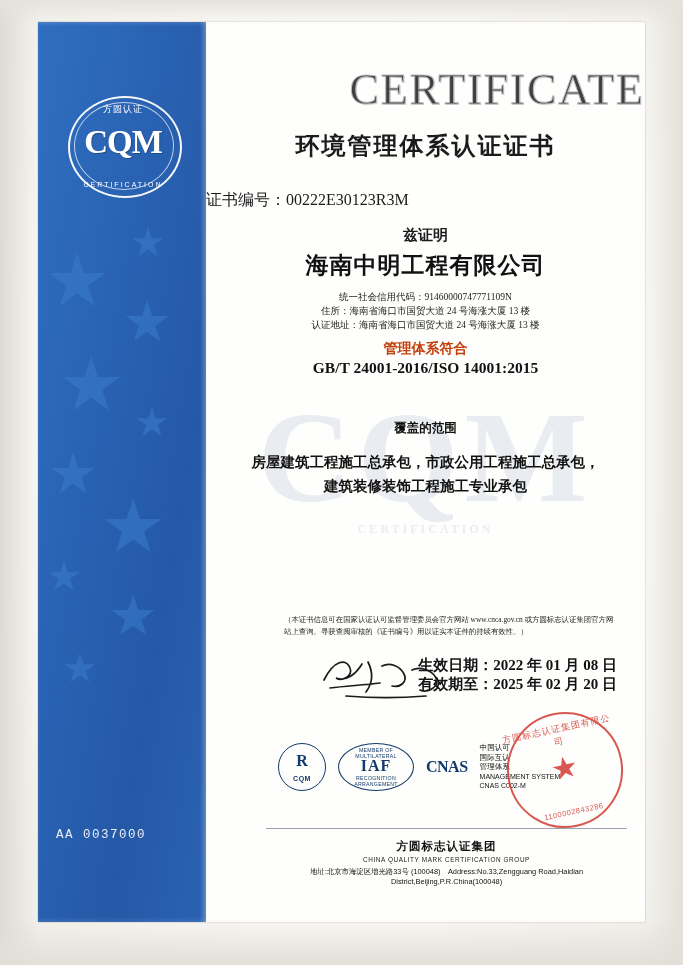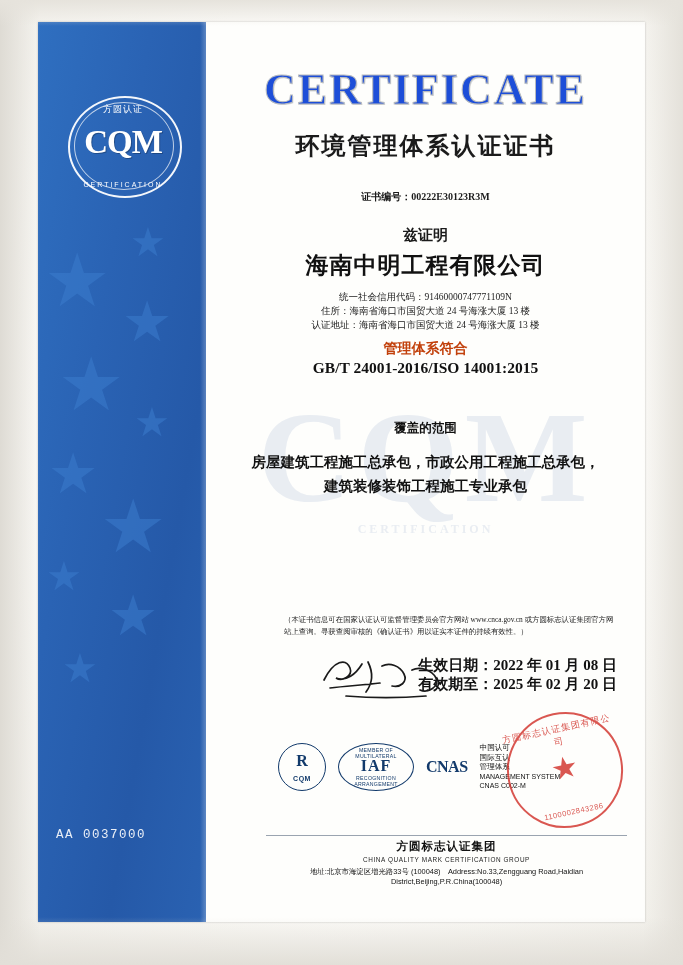--- a/index.html
+++ b/index.html
@@ -90,47 +90,46 @@
     letter-spacing: 3px;
     text-align: center;
     margin-top: -10px;
     color: #e9edf2;
   }
   
   .big-title {
     position: absolute;
     top: 42px;
     left: 0; right: 0;
-    text-align: center;
-    font-family: "Liberation Serif", serif;
-    font-weight: bold;
+    text-align: right;
+    font-family: "Liberation Serif", serif;
+    font-weight: normal;
     font-size: 44px;
     letter-spacing: 2px;
-    color: #1d4ed8;
+    color: #404040;
     -webkit-text-stroke: 1px #b9bcbf;
     text-shadow: 1px 1px 0 #d9dadb;
   }
   .cn-title {
     position: absolute;
     top: 108px;
     left: 0; right: 0;
     text-align: center;
     font-family: "Liberation Serif", serif;
     font-weight: bold;
     font-size: 24px;
     letter-spacing: 2px;
     color: #1b1b1b;
   }
   .cert-no {
     position: absolute;
     top: 168px;
     left: 0; right: 0;
-    text-align: center;
-    font-size: 10px;
-    font-weight: bold;
+    font-size: 16px;
+    font-weight: normal;
     color: #1b1b1b;
     font-family: "Liberation Serif", serif;
   }
   .hereby {
     position: absolute;
     top: 204px;
     left: 0; right: 0;
     text-align: center;
     font-size: 15px;
     font-weight: bold;
@@ -374,21 +373,21 @@
     font-family: "Liberation Mono", monospace;
   }
   
   .footer {
     position: absolute;
     left: 60px;
     right: 18px;
     bottom: 36px;
     text-align: center;
     border-top: 1px solid #9aa4b0;
-    padding-top: 3px;
+    padding-top: 10px;
   }
   .footer .f-cn {
     font-size: 11.5px;
     font-weight: bold;
     color: #111;
     font-family: "Liberation Serif", serif;
     letter-spacing: 1px;
   }
   .footer .f-en {
     font-size: 6.4px;
@@ -517,21 +516,21 @@
 
       <div class="std-label">管理体系符合</div>
       <div class="std-value">GB/T 24001-2016/ISO 14001:2015</div>
 
       <div class="scope-label">覆盖的范围</div>
       <div class="scope-body">
         <div>房屋建筑工程施工总承包，市政公用工程施工总承包，</div>
         <div>建筑装修装饰工程施工专业承包</div>
       </div>
 
-      <div class="disclaimer">（本证书信息可在国家认证认可监督管理委员会官方网站 www.cnca.gov.cn 或方圆标志认证集团官方网站上查询。寻获查阅审核的《确认证书》用以证实本证件的持续有效性。）</div>
+      <div class="disclaimer">（本证书信息可在国家认证认可监督管理委员会官方网站 www.cnca.gov.cn 或方圆标志认证集团官方网站上查询。寻获查阅审核的《证书编号》用以证实本证件的持续有效性。）</div>
 
       <div class="dates">
         <div>生效日期：2022 年 01 月 08 日</div>
         <div>有效期至：2025 年 02 月 20 日</div>
       </div>
 
       <div class="signature">
         <svg viewBox="0 0 130 50" xmlns="http://www.w3.org/2000/svg" aria-hidden="true">
           <path d="M8,28 C18,8 30,6 34,16 C37,24 26,30 20,26 C30,30 40,22 46,12
                    M14,36 C30,34 48,33 64,31

